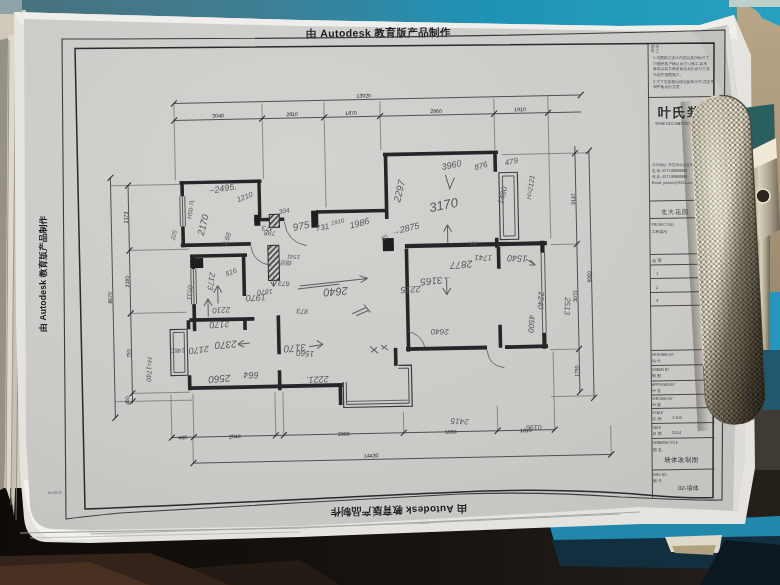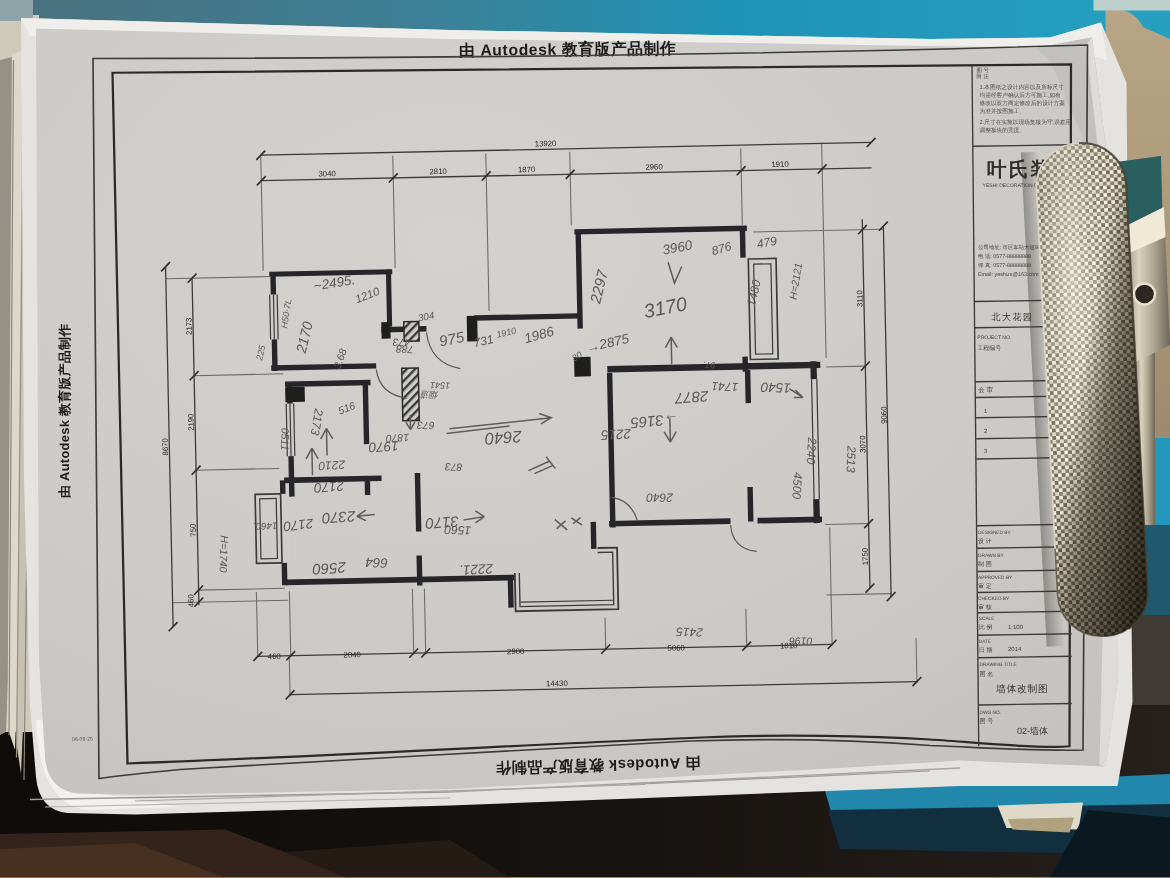--- a/index.html
+++ b/index.html
@@ -1,14 +1,14 @@
 <!DOCTYPE html>
 <html><head><meta charset="utf-8"><style>
 html,body{margin:0;padding:0}
-#stage{position:relative;width:780px;height:585px;overflow:hidden;background:#c2410c;font-family:"Liberation Sans",sans-serif}
+#stage{position:relative;width:780px;height:585px;overflow:hidden;background:#1d4ed8;font-family:"Liberation Sans",sans-serif}
 svg text{font-family:"Liberation Sans",sans-serif}
 </style></head><body>
 <div id="stage">
 <svg width="780" height="585" viewBox="0 0 780 585" xmlns="http://www.w3.org/2000/svg">
 <defs>
 <radialGradient id="paperg" cx="0.38" cy="0.28" r="1.15">
  <stop offset="0" stop-color="#d3d2cf"></stop>
           <stop offset="0.5" stop-color="#cbcac7"></stop>
           <stop offset="0.82" stop-color="#c2c1be"></stop>
           <stop offset="1" stop-color="#b5b4b1"></stop>

